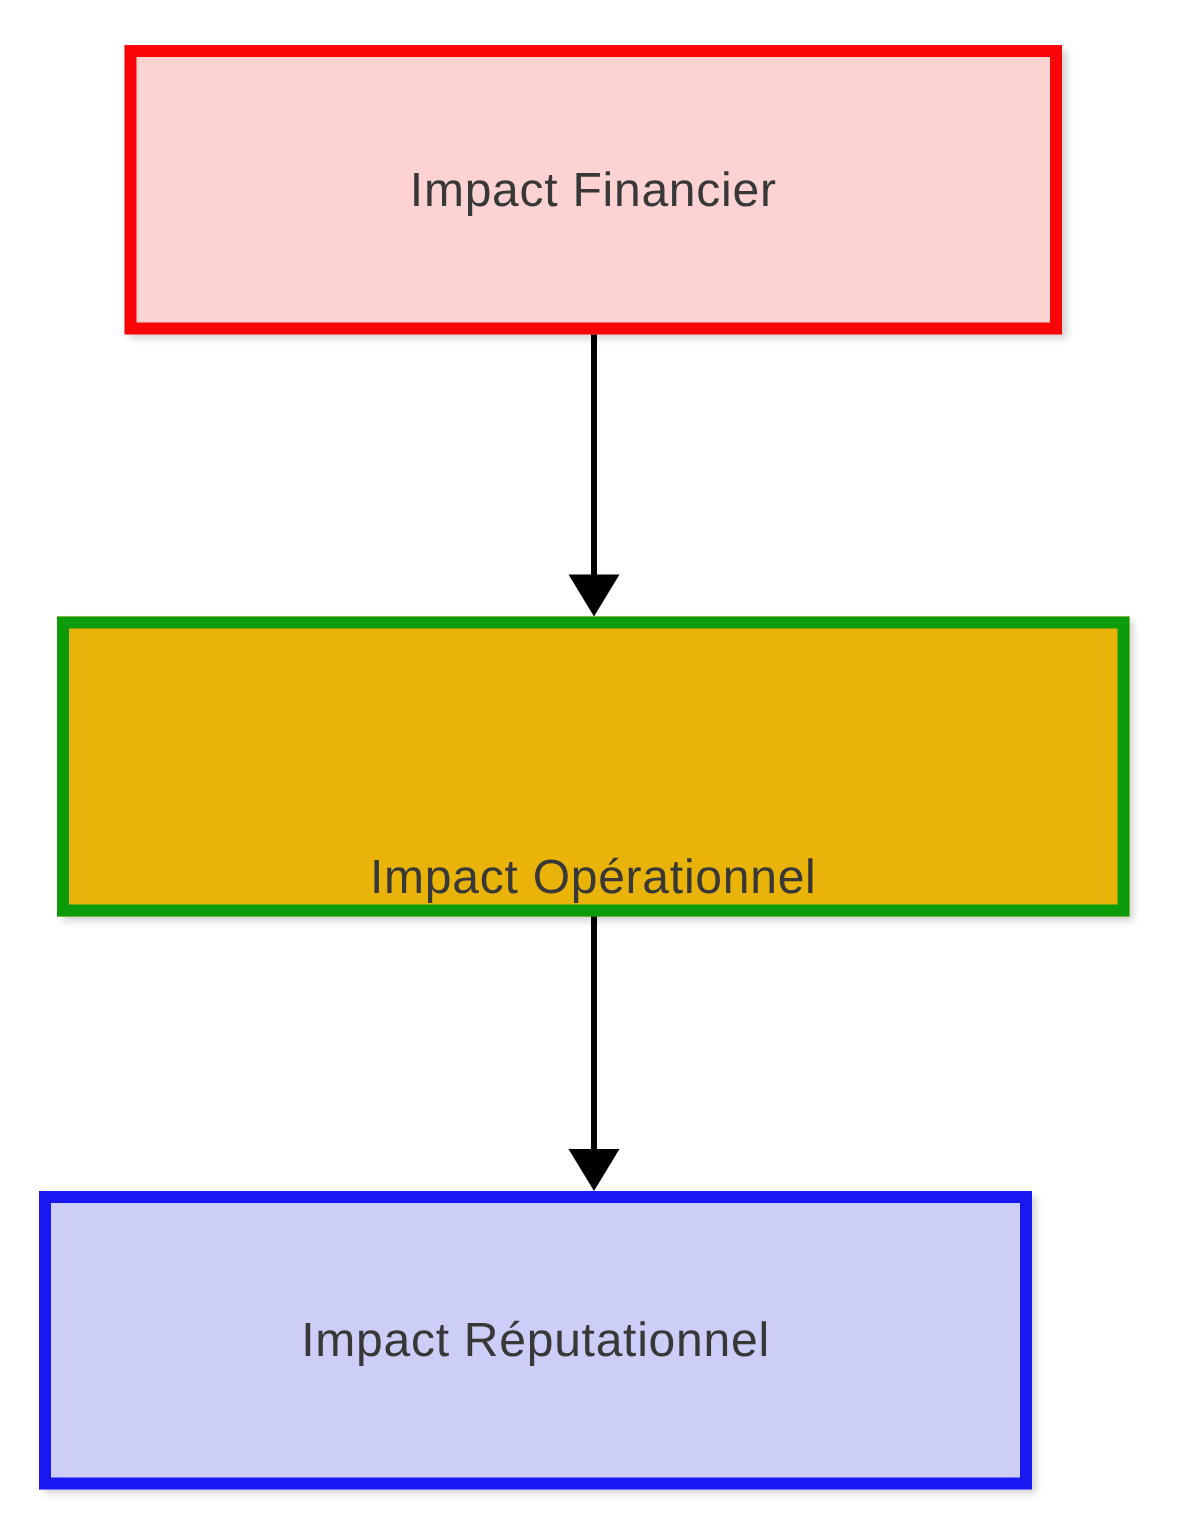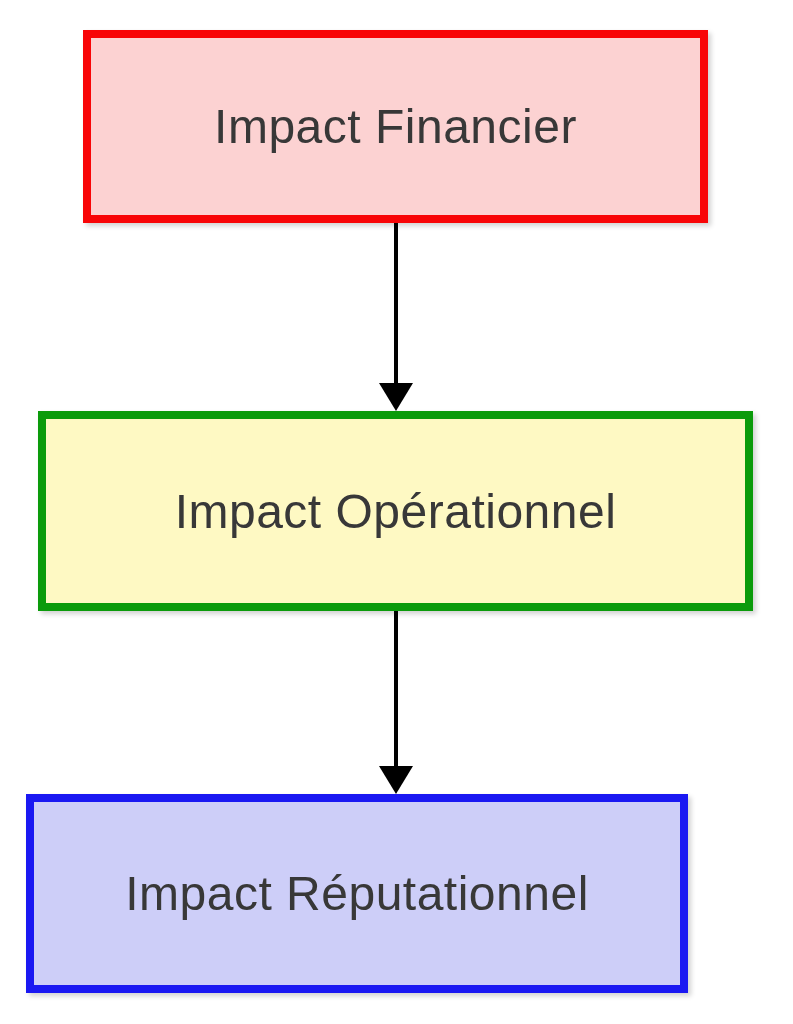--- a/index.html
+++ b/index.html
@@ -18,21 +18,21 @@
   .node {
     position: absolute;
     box-sizing: border-box;
     border: 8px solid #000;
     display: flex;
     align-items: center;
     justify-content: center;
     box-shadow: 3px 3px 5px rgba(0,0,0,0.18);
   }
   .node-label {
-    font-size: 48px;
+    font-size: 32px;
     color: #383838;
     white-space: nowrap;
     letter-spacing: 0.5px;
   }
   .node-financier     { left: 83px;  top: 30px;  width: 625px; height: 193px; }
   .node-operationnel  { left: 38px;  top: 411px; width: 715px; height: 200px; }
   .node-reputationnel { left: 26px;  top: 794px; width: 662px; height: 199px; }
 
   .edge {
     position: absolute;
@@ -67,21 +67,21 @@
 
   <div class="node node-financier" style="background: rgb(252, 210, 210); border-color: rgb(248, 5, 7);">
     <span class="node-label">Impact Financier</span>
   </div>
 
   <div class="edge edge-1">
     <div class="edge-line"></div>
     <div class="edge-head"></div>
   </div>
 
-  <div class="node node-operationnel" style="background: #fef9c3; border-color: rgb(11, 155, 11);">
+  <div class="node node-operationnel" style="background: #eab308; border-color: rgb(11, 155, 11); align-items: flex-end;">
     <span class="node-label">Impact Opérationnel</span>
   </div>
 
   <div class="edge edge-2">
     <div class="edge-line"></div>
     <div class="edge-head"></div>
   </div>
 
   <div class="node node-reputationnel" style="background: rgb(205, 206, 248); border-color: rgb(26, 24, 242);">
     <span class="node-label">Impact Réputationnel</span>

